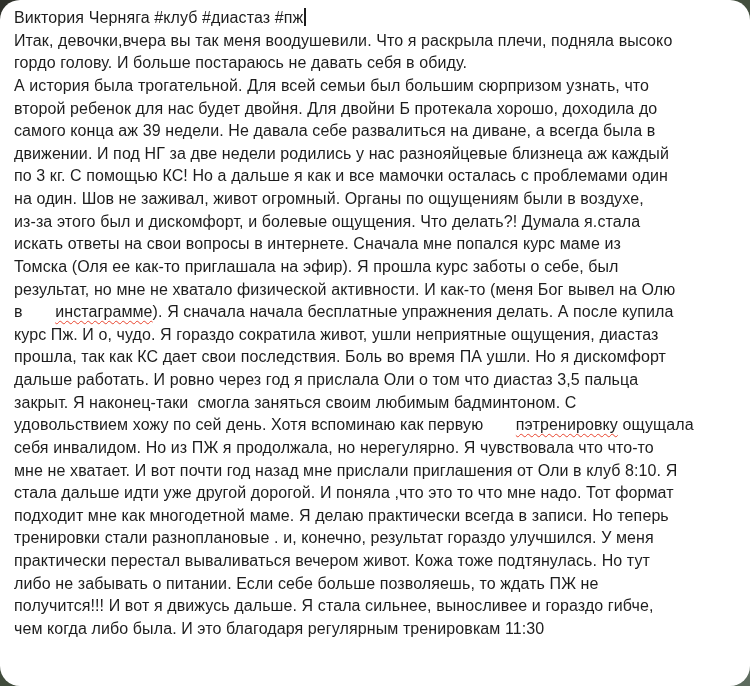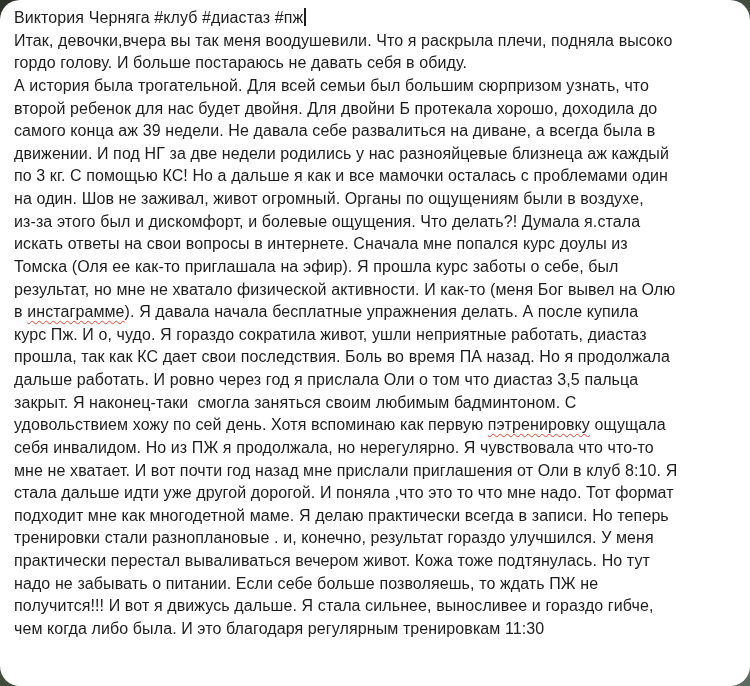--- a/index.html
+++ b/index.html
@@ -31,20 +31,21 @@
   }
   .line {
     white-space: pre;
   }
   .misspelled {
     text-decoration-line: underline;
     text-decoration-style: wavy;
     text-decoration-thickness: 1px;
     text-underline-offset: 3px;
     text-decoration-skip-ink: none;
+    margin-left: 28px;
   }
   .caret {
     display: inline-block;
     width: 1.6px;
     height: 18px;
     background: #1d1d1d;
     vertical-align: -3px;
     margin-left: 1px;
   }
 </style>
@@ -56,32 +57,32 @@
       <div class="line"><span>Виктория Черняга #клуб #диастаз #пж</span><span class="caret" style="background: rgb(29, 29, 29);"></span></div>
       <div class="line"><span>Итак, девочки,вчера вы так меня воодушевили. Что я раскрыла плечи, подняла высоко</span></div>
       <div class="line"><span>гордо голову. И больше постараюсь не давать себя в обиду.</span></div>
       <div class="line"><span>А история была трогательной. Для всей семьи был большим сюрпризом узнать, что</span></div>
       <div class="line"><span>второй ребенок для нас будет двойня. Для двойни Б протекала хорошо, доходила до</span></div>
       <div class="line"><span>самого конца аж 39 недели. Не давала себе развалиться на диване, а всегда была в</span></div>
       <div class="line"><span>движении. И под НГ за две недели родились у нас разнояйцевые близнеца аж каждый</span></div>
       <div class="line"><span>по 3 кг. С помощью КС! Но а дальше я как и все мамочки осталась с проблемами один</span></div>
       <div class="line"><span>на один. Шов не заживал, живот огромный. Органы по ощущениям были в воздухе,</span></div>
       <div class="line"><span>из-за этого был и дискомфорт, и болевые ощущения. Что делать?! Думала я.стала</span></div>
-      <div class="line"><span>искать ответы на свои вопросы в интернете. Сначала мне попался курс доулы из</span></div>
+      <div class="line"><span>искать ответы на свои вопросы в интернете. Сначала мне попался курс маме из</span></div>
       <div class="line"><span>Томска (Оля ее как-то приглашала на эфир). Я прошла курс заботы о себе, был</span></div>
       <div class="line"><span>результат, но мне не хватало физической активности. И как-то (меня Бог вывел на Олю</span></div>
-      <div class="line"><span>в </span><span class="misspelled" style="text-decoration-color: rgb(232, 68, 46);">инстаграмме</span><span>). Я давала начала бесплатные упражнения делать. А после купила</span></div>
-      <div class="line"><span>курс Пж. И о, чудо. Я гораздо сократила живот, ушли неприятные работать, диастаз</span></div>
-      <div class="line"><span>прошла, так как КС дает свои последствия. Боль во время ПА назад. Но я продолжала</span></div>
+      <div class="line"><span>в </span><span class="misspelled" style="text-decoration-color: rgb(232, 68, 46);">инстаграмме</span><span>). Я сначала начала бесплатные упражнения делать. А после купила</span></div>
+      <div class="line"><span>курс Пж. И о, чудо. Я гораздо сократила живот, ушли неприятные ощущения, диастаз</span></div>
+      <div class="line"><span>прошла, так как КС дает свои последствия. Боль во время ПА ушли. Но я дискомфорт</span></div>
       <div class="line"><span>дальше работать. И ровно через год я прислала Оли о том что диастаз 3,5 пальца</span></div>
       <div class="line"><span>закрыт. Я наконец-таки  смогла заняться своим любимым бадминтоном. С</span></div>
       <div class="line"><span>удовольствием хожу по сей день. Хотя вспоминаю как первую </span><span class="misspelled" style="text-decoration-color: rgb(232, 68, 46);">пэтренировку</span><span> ощущала</span></div>
       <div class="line"><span>себя инвалидом. Но из ПЖ я продолжала, но нерегулярно. Я чувствовала что что-то</span></div>
       <div class="line"><span>мне не хватает. И вот почти год назад мне прислали приглашения от Оли в клуб 8:10. Я</span></div>
       <div class="line"><span>стала дальше идти уже другой дорогой. И поняла ,что это то что мне надо. Тот формат</span></div>
       <div class="line"><span>подходит мне как многодетной маме. Я делаю практически всегда в записи. Но теперь</span></div>
       <div class="line"><span>тренировки стали разноплановые . и, конечно, результат гораздо улучшился. У меня</span></div>
       <div class="line"><span>практически перестал вываливаться вечером живот. Кожа тоже подтянулась. Но тут</span></div>
-      <div class="line"><span>надо не забывать о питании. Если себе больше позволяешь, то ждать ПЖ не</span></div>
+      <div class="line"><span>либо не забывать о питании. Если себе больше позволяешь, то ждать ПЖ не</span></div>
       <div class="line"><span>получится!!! И вот я движусь дальше. Я стала сильнее, выносливее и гораздо гибче,</span></div>
       <div class="line"><span>чем когда либо была. И это благодаря регулярным тренировкам 11:30</span></div>
     </div>
 </div>
 
 </body></html>

